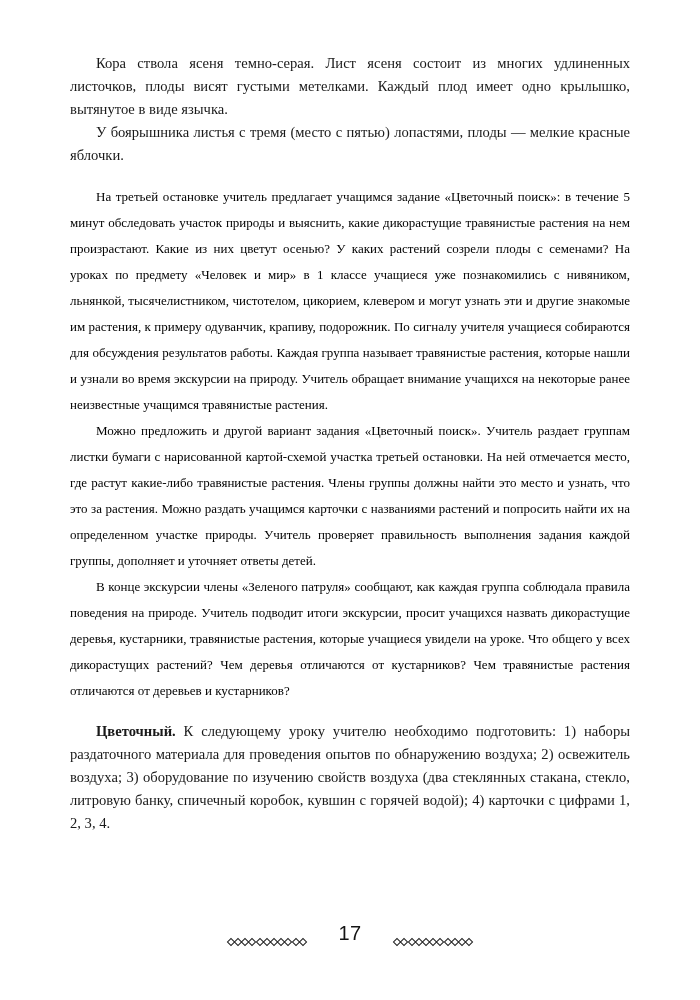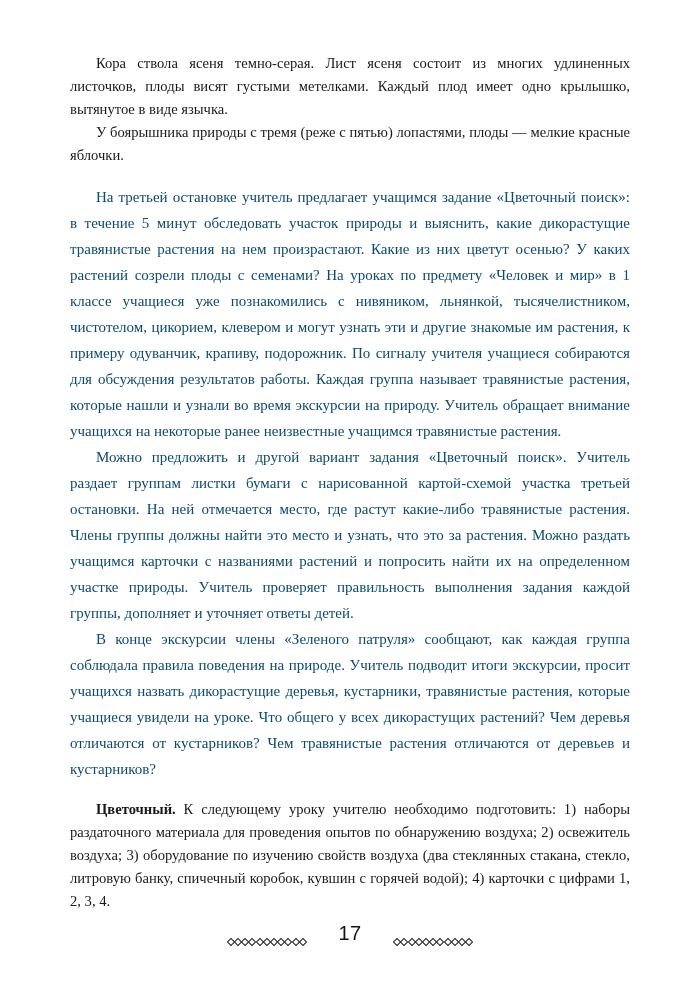--- a/index.html
+++ b/index.html
@@ -36,27 +36,27 @@
     text-justify: inter-word;
     hyphens: manual;
     color: #191919;
   }
   
   .block-main {
     margin-top: 17px;
   }
   .block-main p {
     margin: 0;
-    font-size: 15px;
+    font-size: 13px;
     line-height: 26px;
     text-align: justify;
     text-indent: 26px;
     text-justify: inter-word;
     hyphens: manual;
-    color: #0c4a6e;
+    color: #000000;
   }
   
   .block-note {
     margin-top: 16px;
   }
   .block-note p {
     margin: 0;
     font-size: 14.6px;
     line-height: 23px;
     text-align: justify;
@@ -103,21 +103,21 @@
 </style>
 </head>
 <body>
 
 <div class="page">
 
   <div class="content">
 
     <section class="block-small">
       <p>Кора ствола ясеня темно-серая. Лист ясеня состоит из многих удли­ненных листочков, плоды висят густыми метелками. Каждый плод имеет одно крылышко, вытянутое в виде язычка.</p>
-      <p>У боярышника природы с тремя (реже с пятью) лопастями, плоды — мелкие красные яблочки.</p>
+      <p>У боярышника листья с тремя (место с пятью) лопастями, плоды — мелкие красные яблочки.</p>
     </section>
 
     <section class="block-main">
       <p>На третьей остановке учитель предлагает учащимся задание «Цве­точный поиск»: в течение 5 минут обследовать участок природы и выяс­нить, какие дикорастущие травянистые растения на нем произрастают. Какие из них цветут осенью? У каких растений созрели плоды с семе­нами? На уроках по предмету «Человек и мир» в 1 классе учащиеся уже познакомились с нивяником, льнянкой, тысячелистником, чистотелом, цикорием, клевером и могут узнать эти и другие знакомые им растения, к примеру одуванчик, крапиву, подорожник. По сигналу учителя уча­щиеся собираются для обсуждения результатов работы. Каждая группа называет травянистые растения, которые нашли и узнали во время экс­курсии на природу. Учитель обращает внимание учащихся на некоторые ранее неизвестные учащимся травянистые растения.</p>
       <p>Можно предложить и другой вариант задания «Цветочный поиск». Учитель раздает группам листки бумаги с нарисованной картой-схе­мой участка третьей остановки. На ней отмечается место, где растут какие-либо травянистые растения. Члены группы должны найти это место и узнать, что это за растения. Можно раздать учащимся карточки с названиями растений и попросить найти их на определенном участке природы. Учитель проверяет правильность выполнения задания каждой группы, дополняет и уточняет ответы детей.</p>
       <p>В конце экскурсии члены «Зеленого патруля» сообщают, как каждая группа соблюдала правила поведения на природе. Учитель подводит итоги экскурсии, просит учащихся назвать дикорастущие деревья, ку­старники, травянистые растения, которые учащиеся увидели на уроке. Что общего у всех дикорастущих растений? Чем деревья отличаются от кустарников? Чем травянистые растения отличаются от деревьев и кустарников?</p>
     </section>
 
     <section class="block-note">
       <p><span class="note-label">Цветочный.</span><span> К следующему уроку учителю необходимо подготовить: 1) наборы раздаточного материала для проведения опытов по обнаруже­нию воздуха; 2) освежитель воздуха; 3) оборудование по изучению свойств воздуха (два стеклянных стакана, стекло, литровую банку, спичечный коробок, кувшин с горячей водой); 4) карточки с цифрами 1, 2, 3, 4.</span></p>

